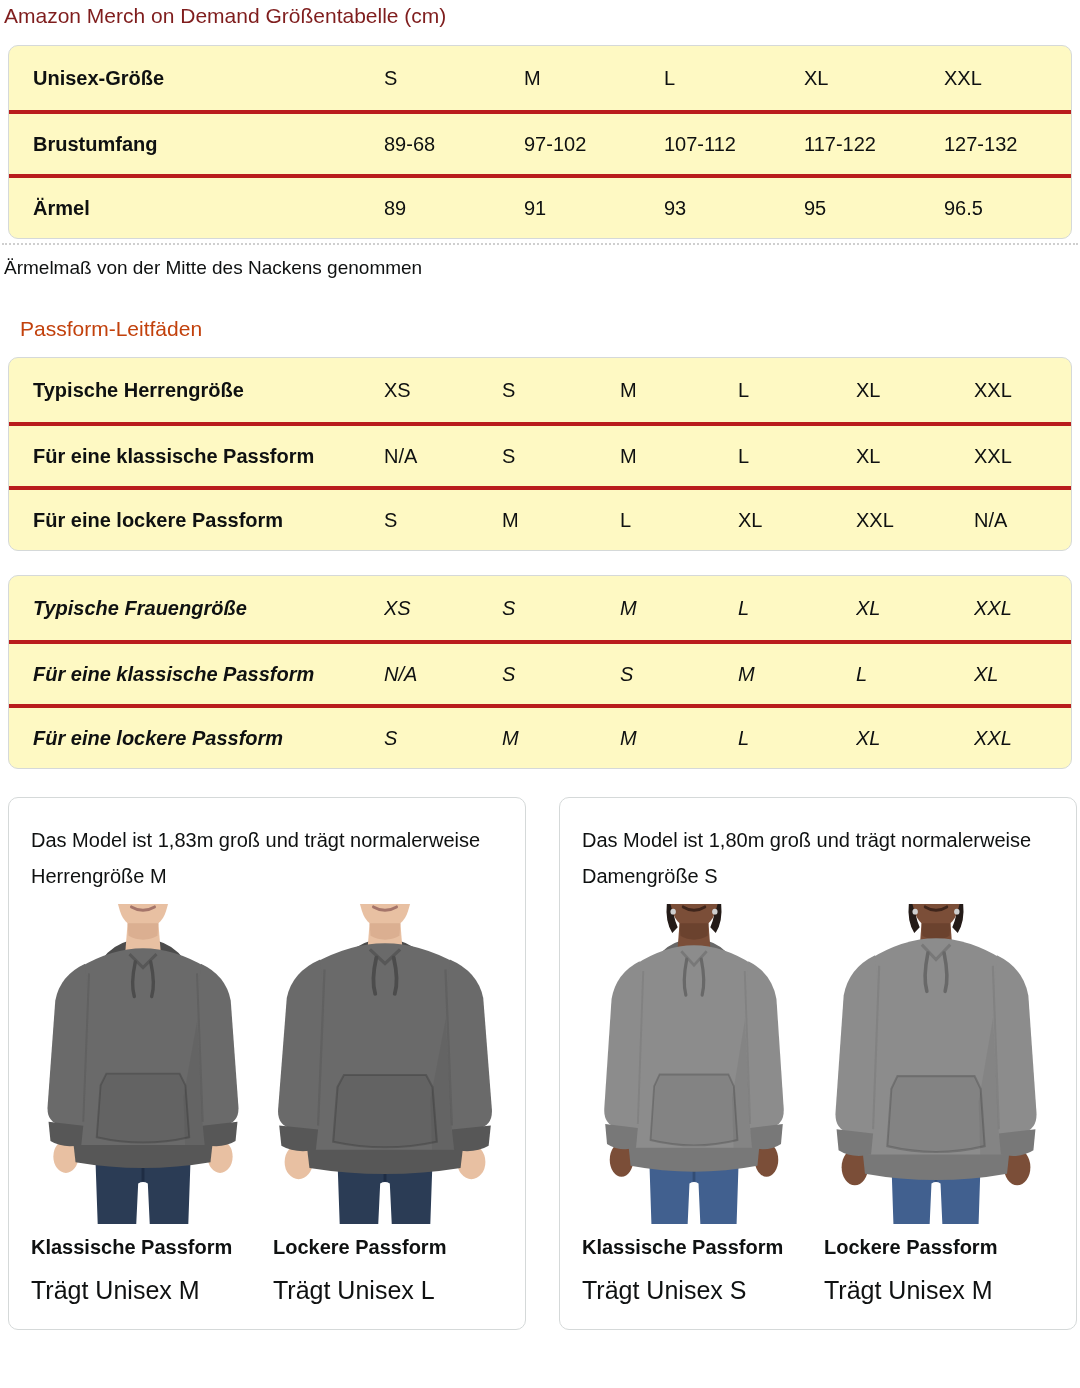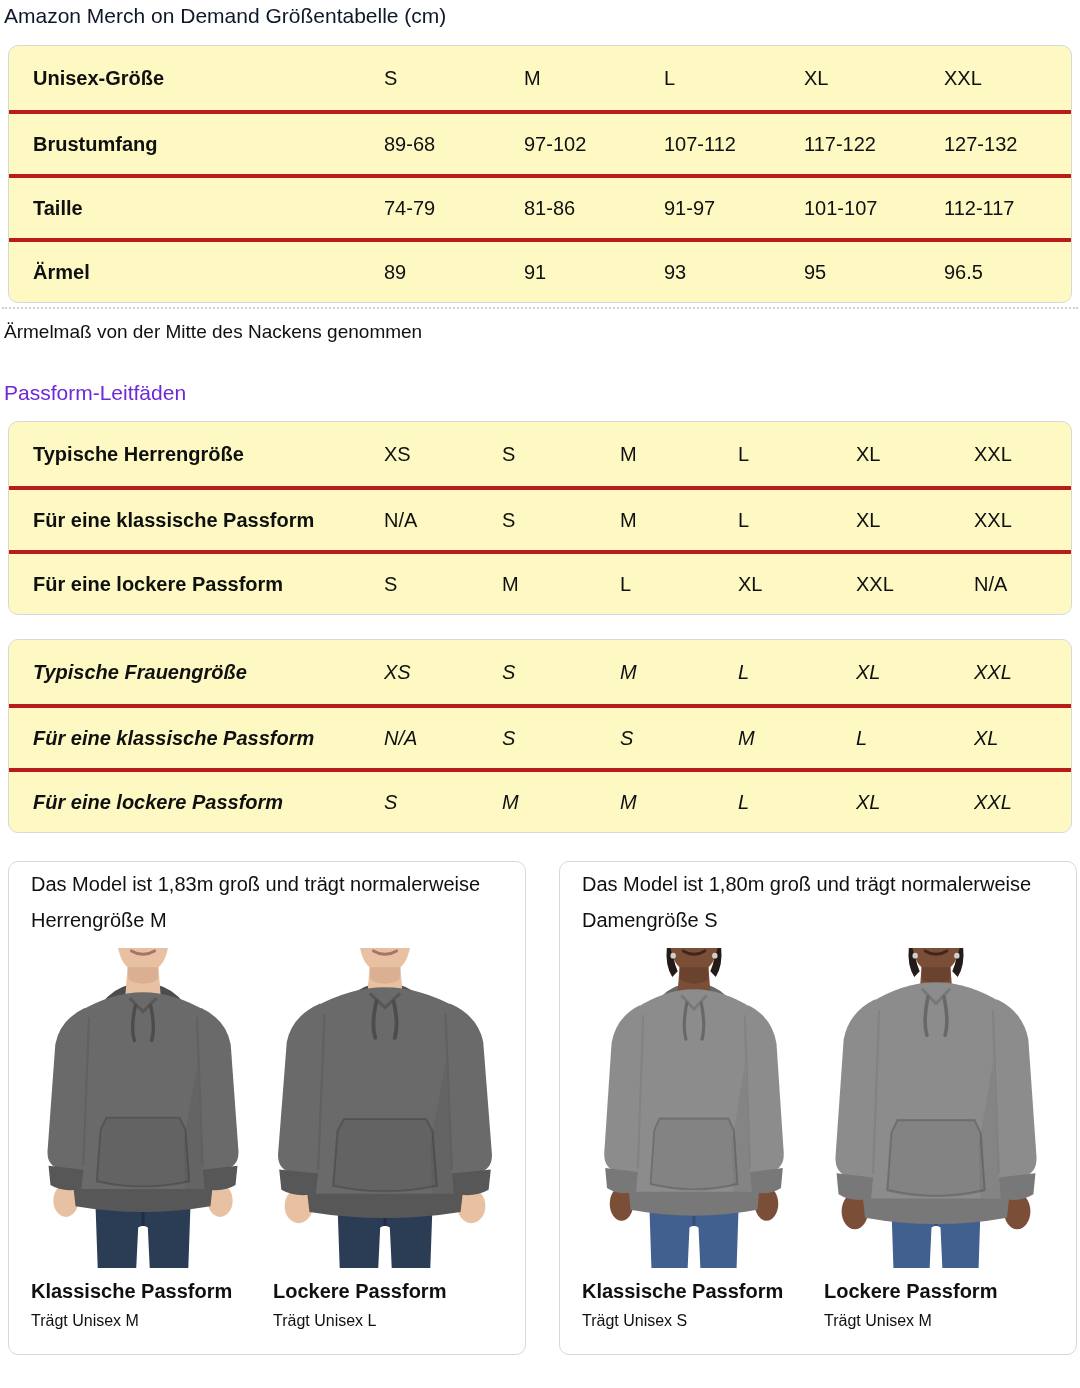--- a/index.html
+++ b/index.html
@@ -1,41 +1,41 @@
 <!DOCTYPE html>
 <html><head>
 <meta charset="utf-8">
 <style>
   html,body{margin:0;padding:0;background:#fff;}
   body{width:1080px;font-family:"Liberation Sans","DejaVu Sans",sans-serif;color:#0f1111;}
   .page{padding:2px 2px 8px 2px;}
 
-  h1.title{font-size:21px;font-weight:400;margin:0 0 16px 2px;line-height:1.3;color:#0f172a;}
-  h2.subhead{font-size:21px;font-weight:400;margin:38px 0 16px 2px;color:#6d28d9;}
+  h1.title{font-size:21px;font-weight:400;margin:0 0 16px 2px;line-height:1.3;color:#7f1d1d;}
+  h2.subhead{font-size:21px;font-weight:400;margin:38px 0 16px 18px;color:#c2410c;}
   p.note{font-size:19px;margin:12px 0 0 2px;color:#0f1111;}
 
   .card{border:1px solid #d5d9d9;border-radius:10px;background:#fef9c3;margin:0 6px;overflow:hidden;}
   .t-row{display:flex;align-items:center;height:64px;padding-left:24px;box-sizing:border-box;}
   .t-row + .t-row{border-top:4px solid #b91c1c;}
   .cell{font-size:20px;flex:0 0 auto;white-space:nowrap;overflow:hidden;}
   .cell.label{width:351px;font-weight:700;}
   .cols-5 .cell.val{width:140px;}
   .cols-6 .cell.val{width:118px;}
   .table-gap{margin-top:24px;font-style:italic;}
 
   .dashed-divider{border-top:2px dotted #cfcfcf;margin:4px 0 0 0;height:0;}
 
   .cards-row{display:flex;gap:33px;margin:28px 6px 8px 6px;}
-  .model-card{flex:1;border:1px solid #d5d9d9;border-radius:10px;background:#fff;padding:4px 20px 24px 22px;box-sizing:border-box;}
+  .model-card{flex:1;border:1px solid #d5d9d9;border-radius:10px;background:#fff;padding:24px 20px 24px 22px;box-sizing:border-box;}
   .card-desc{font-size:20px;line-height:1.8;margin:0;color:#0f1111;}
   .figures{display:flex;justify-content:center;gap:10px;margin-top:10px;}
   .figure-col{display:flex;flex-direction:column;align-items:flex-start;width:232px;}
   .figure-col svg{display:block;}
   .fit-label{font-weight:700;font-size:20px;margin-top:12px;text-align:center;}
-  .size-label{font-size:16px;margin-top:9px;text-align:center;}
+  .size-label{font-size:25px;margin-top:17px;text-align:center;}
 </style>
 </head>
 <body>
 
 <div class="page">
 
   <h1 class="title">Amazon Merch on Demand Größentabelle (cm)</h1>
 
   <section class="card table-card cols-5">
       <div class="t-row">
@@ -46,28 +46,20 @@
         <div class="cell val">XL</div>
         <div class="cell val">XXL</div>
       </div>
       <div class="t-row">
         <div class="cell label">Brustumfang</div>
         <div class="cell val">89-68</div>
         <div class="cell val">97-102</div>
         <div class="cell val">107-112</div>
         <div class="cell val">117-122</div>
         <div class="cell val">127-132</div>
-      </div>
-      <div class="t-row">
-        <div class="cell label">Taille</div>
-        <div class="cell val">74-79</div>
-        <div class="cell val">81-86</div>
-        <div class="cell val">91-97</div>
-        <div class="cell val">101-107</div>
-        <div class="cell val">112-117</div>
       </div>
       <div class="t-row">
         <div class="cell label">Ärmel</div>
         <div class="cell val">89</div>
         <div class="cell val">91</div>
         <div class="cell val">93</div>
         <div class="cell val">95</div>
         <div class="cell val">96.5</div>
       </div>
     </section>

